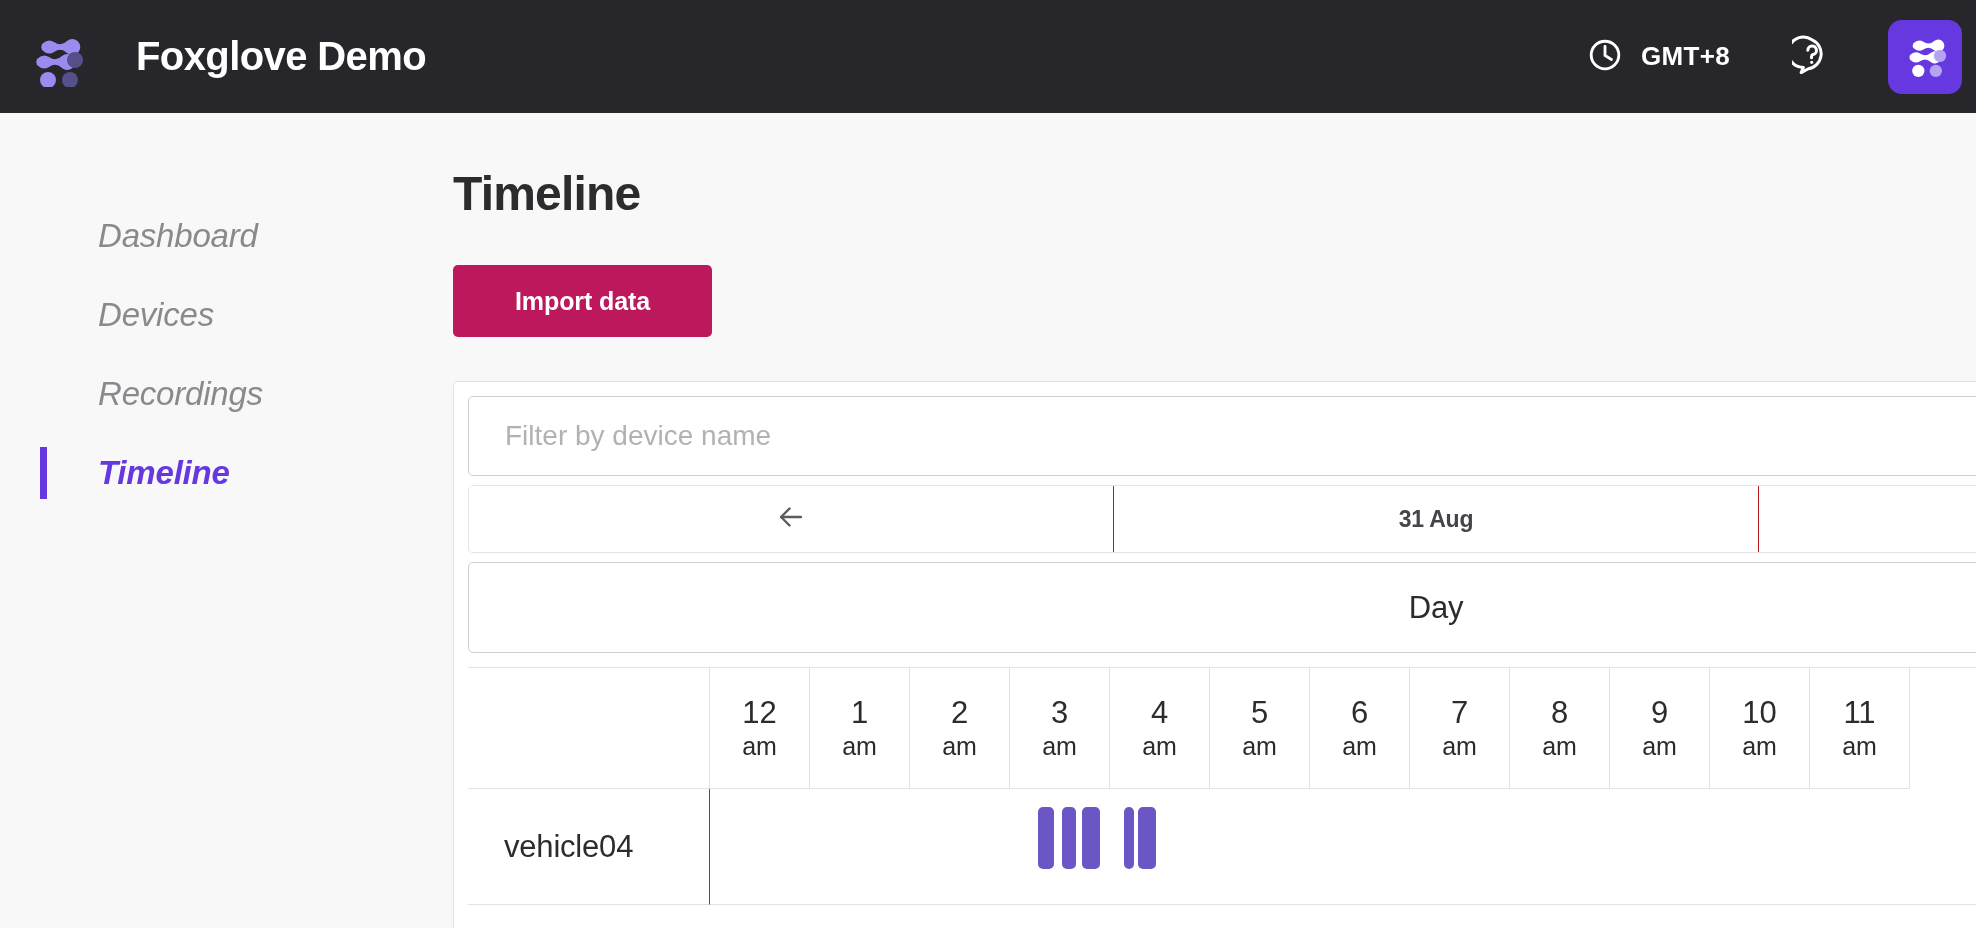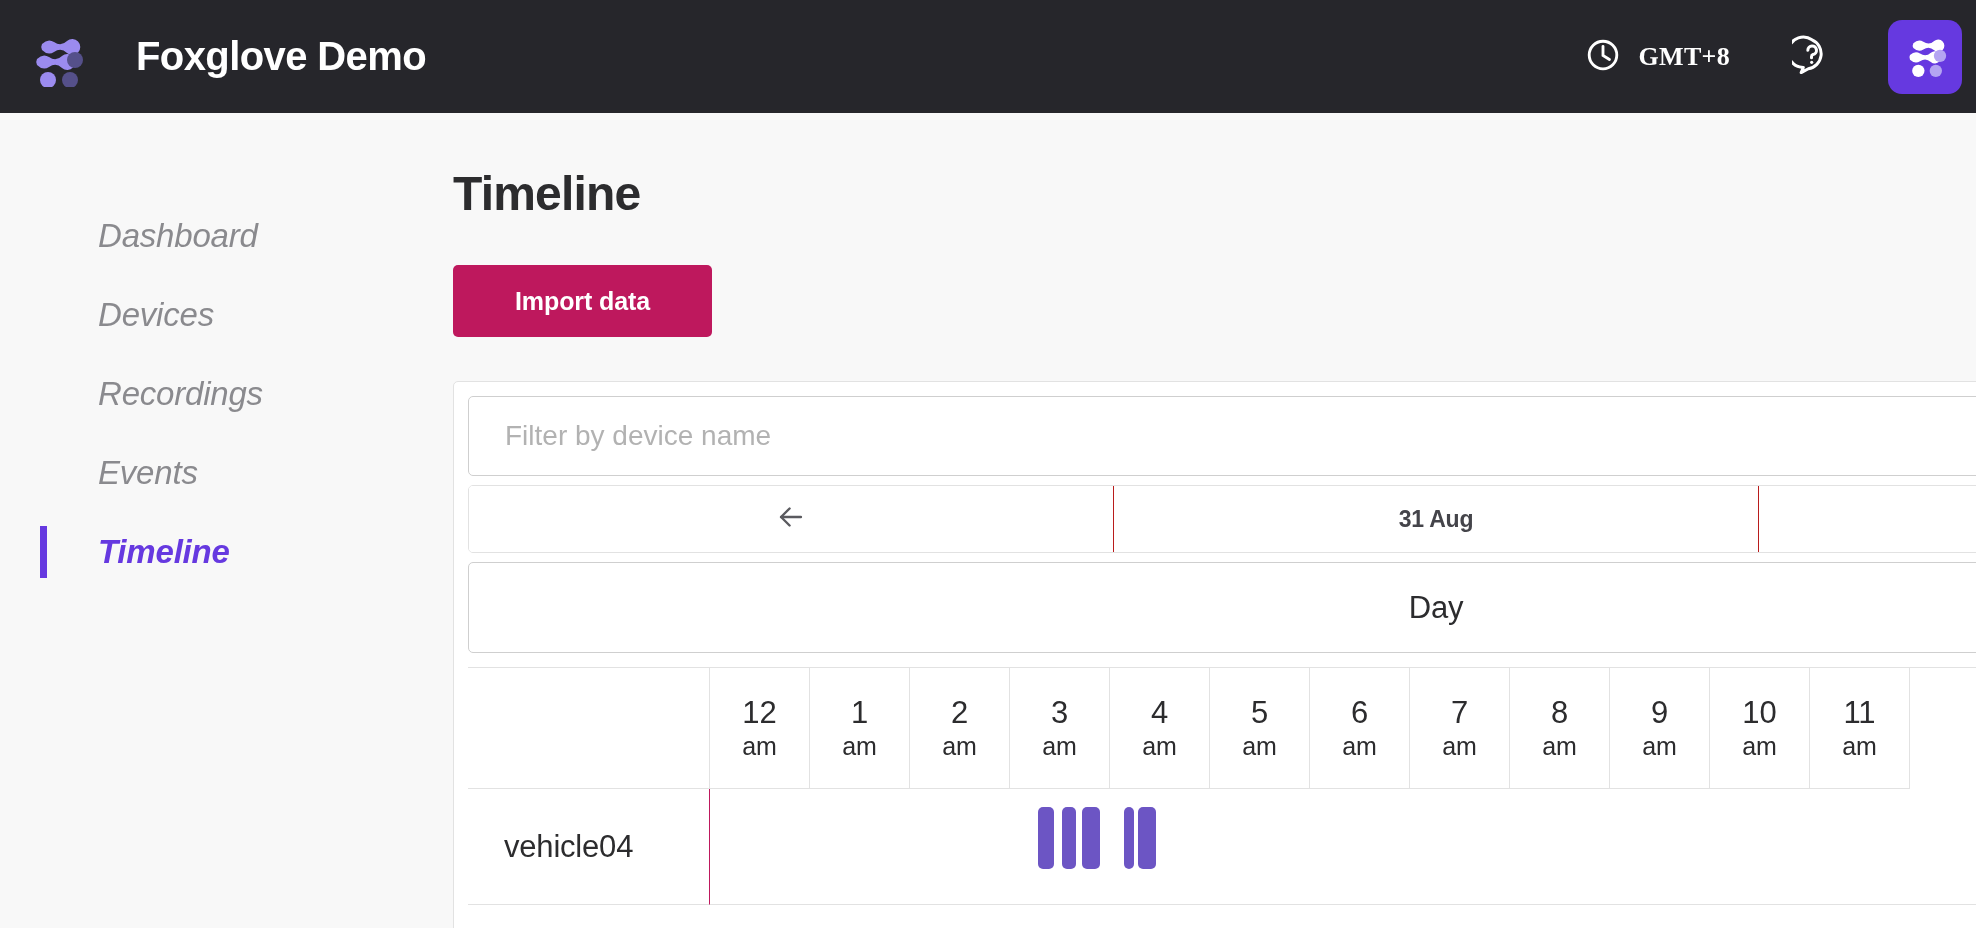--- a/index.html
+++ b/index.html
@@ -18,21 +18,21 @@
     background: #26262b;
     display: flex; align-items: center;
   }
   .brand { display: flex; align-items: center; padding-left: 28px; }
   .logo-mark { width: 60px; height: 60px; position: relative; }
   .app-title {
     color: #ffffff; font-size: 40px; font-weight: bold;
     letter-spacing: -0.6px; margin-left: 48px; white-space: nowrap;
   }
   .topbar-right {
-    margin-left: auto; display: flex; align-items: center; height: 100%; font-family: Liberation Serif, serif;
+    margin-left: auto; display: flex; align-items: center; height: 100%;
   }
   .tz-group { display: flex; align-items: center; gap: 18px; }
   .tz-label { color: #ffffff; font-size: 26px; font-weight: bold; letter-spacing: 0.3px; }
   .help-btn { margin-left: 62px; display: flex; align-items: center; }
   .avatar-tile {
     margin-left: 56px; margin-right: 14px;
     width: 74px; height: 74px; border-radius: 14px;
     background: #6639e0; position: relative;
     display: flex; align-items: center; justify-content: center;
   }
@@ -214,23 +214,20 @@
 
   <nav class="sidebar">
     <div class="nav-item">
       <span>Dashboard</span>
     </div>
     <div class="nav-item">
       <span>Devices</span>
     </div>
     <div class="nav-item">
       <span>Recordings</span>
-    </div>
-    <div class="nav-item">
-      <span>Events</span>
     </div>
     <div class="nav-item active">
       <span class="active-bar"></span>
       <span>Timeline</span>
     </div>
   </nav>
 
   <main class="main">
     <h1 class="page-title">Timeline</h1>
 

